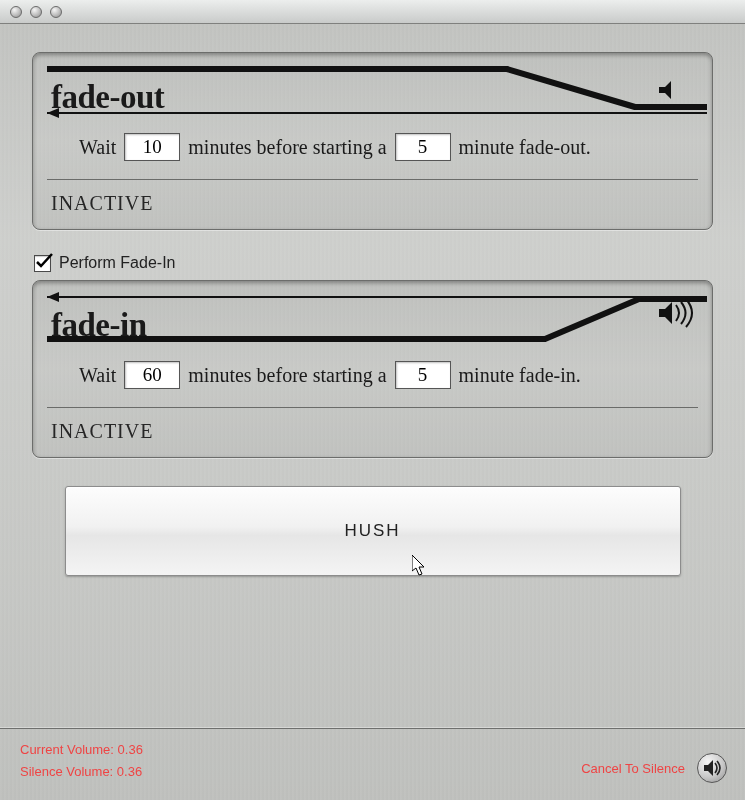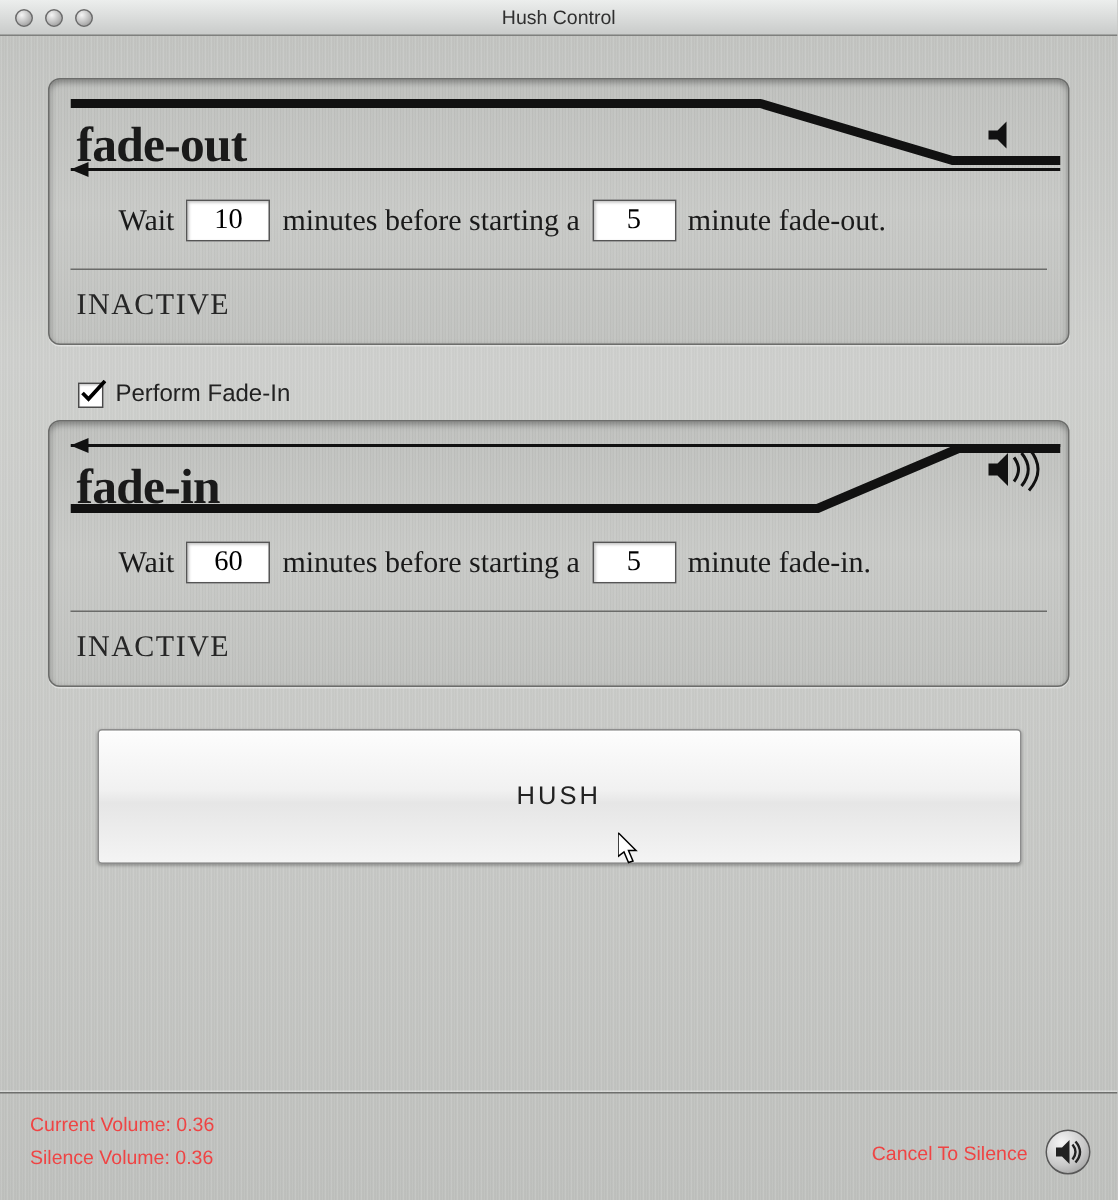--- a/index.html
+++ b/index.html
@@ -108,21 +108,21 @@
     font-size: 20px;
     letter-spacing: 1px;
     color: #262626;
   }
 
   
   .check-row {
     display: flex;
     align-items: center;
     gap: 8px;
-    margin: 2px 0 8px 20px;
+    margin: 2px 0 8px 2px;
   }
   .check-box {
     width: 17px; height: 17px;
     background: #fff;
     border: 1px solid #4a4a4a;
     box-shadow: inset 0 1px 1px rgba(0,0,0,.2);
     position: relative;
     cursor: pointer;
   }
   .check-box svg { position: absolute; top: -3px; left: 0; }
@@ -187,21 +187,20 @@
 </style>
 </head>
 <body>
 
 <div class="titlebar">
   <div class="traffic">
     <div class="tl-btn"></div>
     <div class="tl-btn"></div>
     <div class="tl-btn"></div>
   </div>
-  <div class="titlebar-title">Hush Control</div>
 </div>
 
 <div class="content">
 
   <div class="panel">
     <div class="panel-head">
       <svg width="660" height="62" viewBox="0 0 660 62">
 
         <polyline points="0,12 460,12 588,50 660,50" fill="none" stroke="#111" stroke-width="6" stroke-linejoin="round"></polyline>
 

